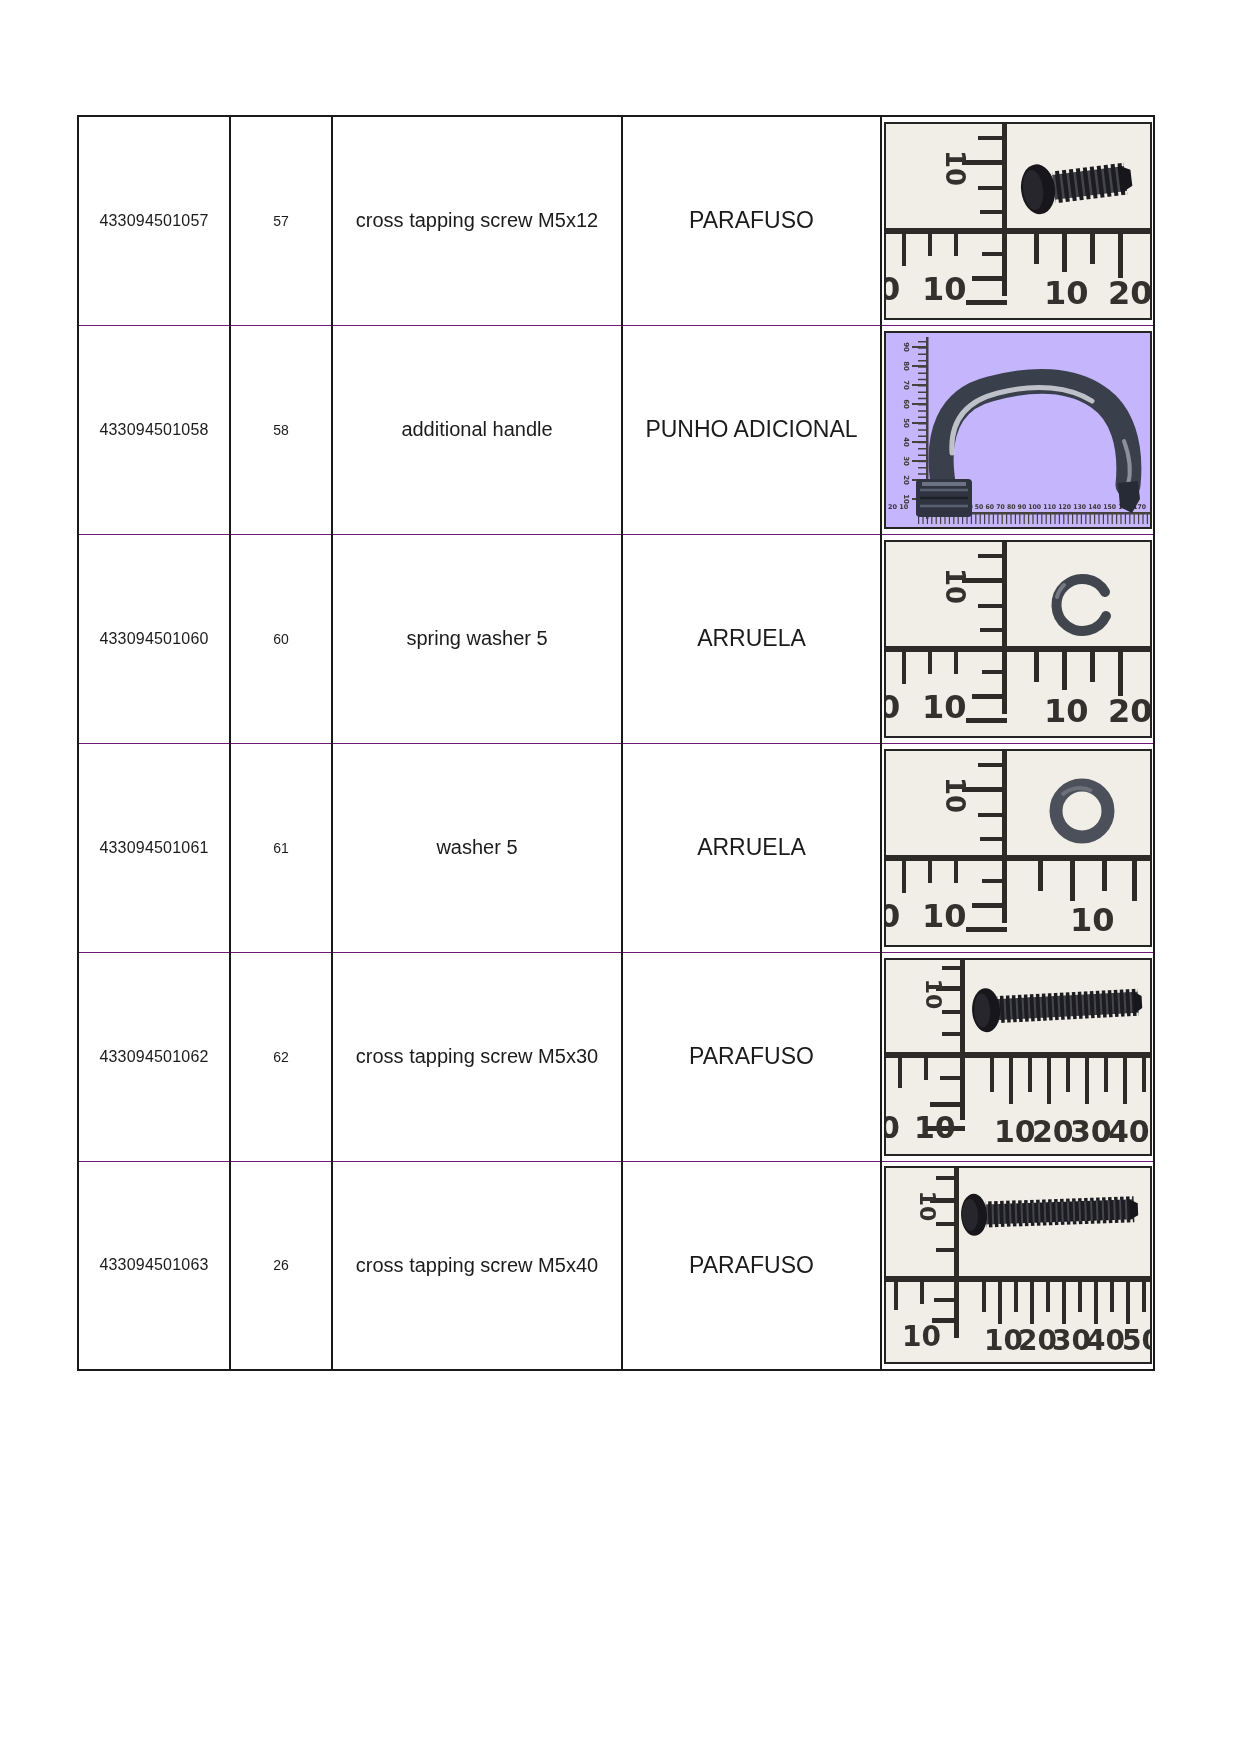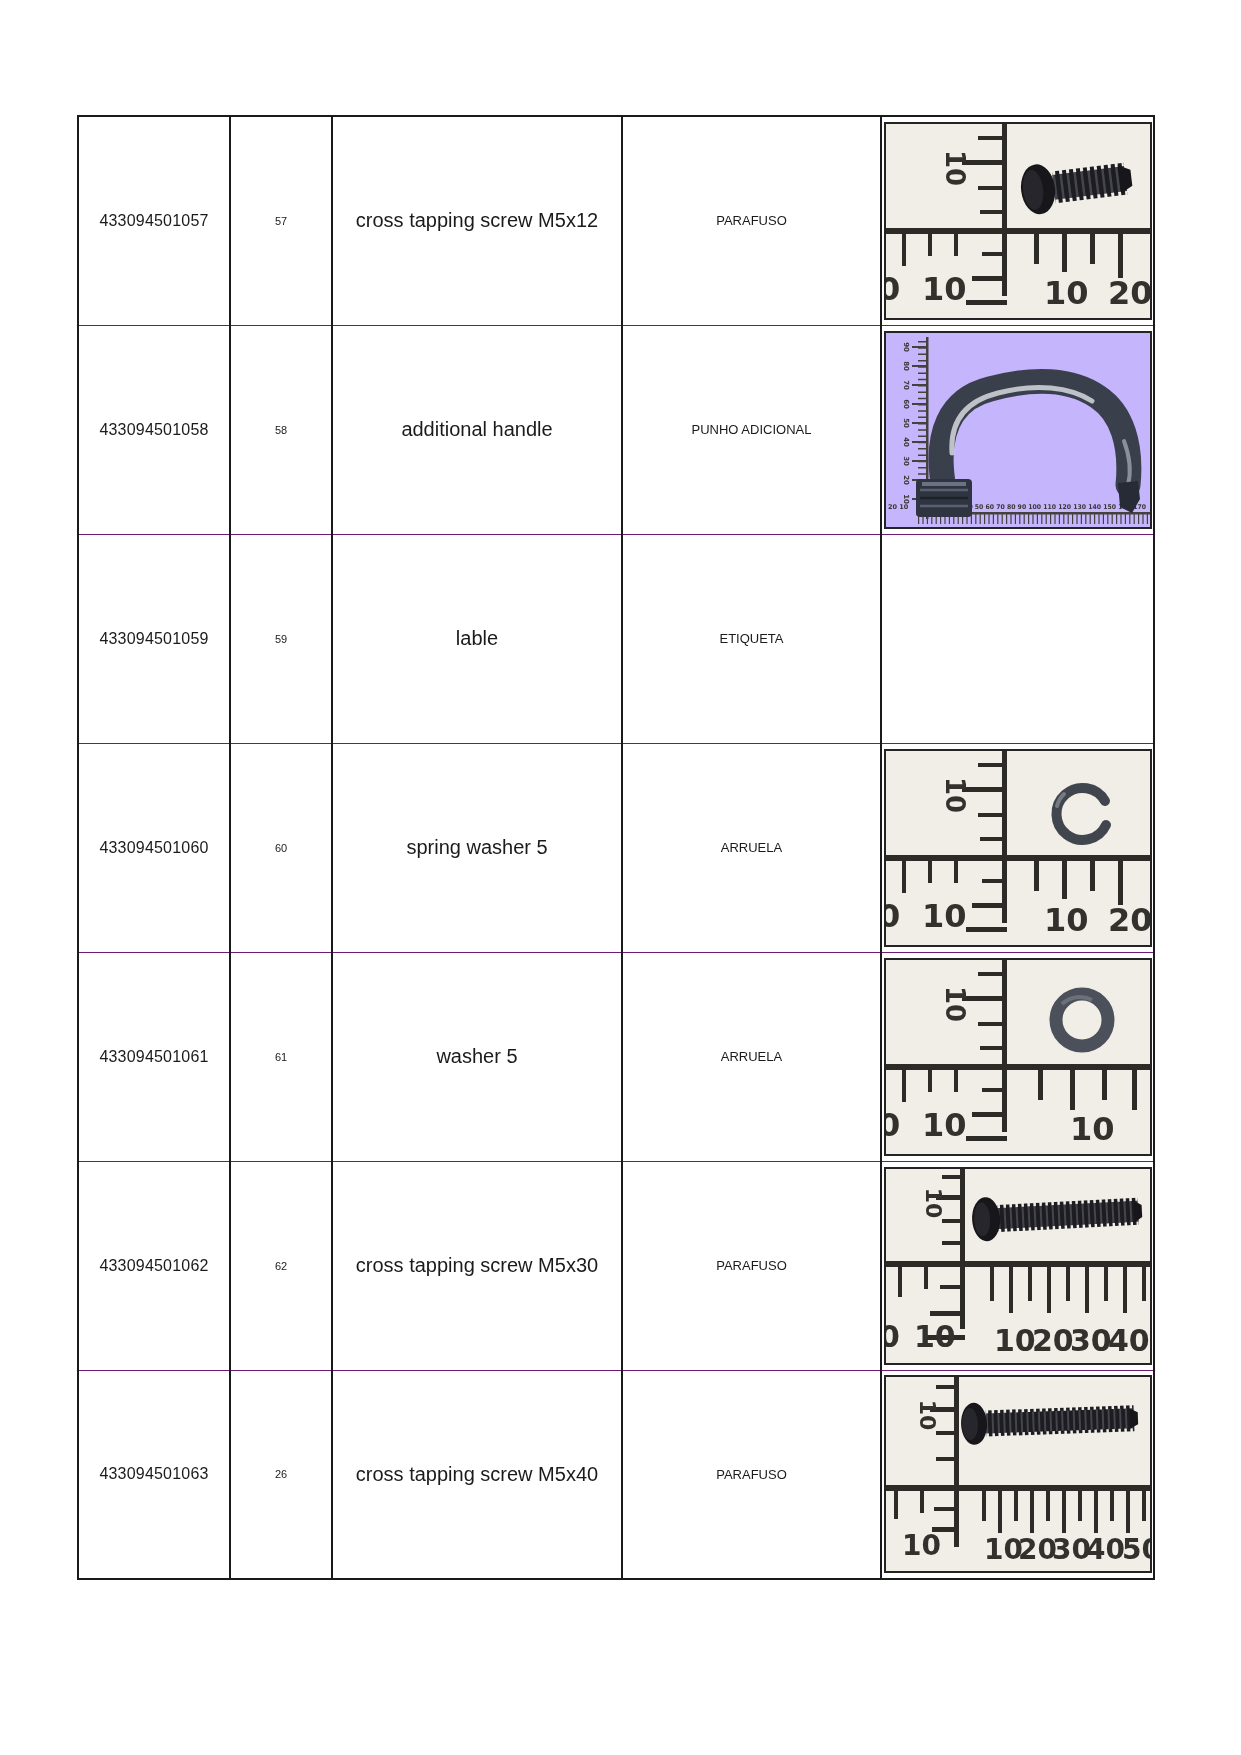--- a/index.html
+++ b/index.html
@@ -22,23 +22,23 @@
     border-left:2px solid #1a1a1a;
     border-top:1px solid #701a75;
     vertical-align:middle;
     text-align:center;
     padding:0;
     overflow:hidden;
   }
   table.parts tr{height:209px;}
   table.parts tr:first-child td{border-top:none;}
   td.c-code{font-size:16px;letter-spacing:0.2px;}
-  td.c-no{font-size:11px;}
+  td.c-no{font-size:14px;}
   td.c-en{font-size:20px;}
-  td.c-pt{font-size:13px;}
+  td.c-pt{font-size:23px;}
   .photo-frame{
     width:264px;height:194px;
     margin:0 auto;
     border:2px solid #242424;
     background:#f0eee6;
   }
   .photo-frame.handle-bg{background:#c4b5fd;}
   .photo-frame svg{display:block;width:264px;height:194px;}
   .rmark{fill:#2d2b28;}
   .rnum{fill:#33312d;font-family:"DejaVu Sans",sans-serif;font-weight:bold;}
@@ -147,27 +147,20 @@
               <line x1="34" y1="165" x2="82" y2="165" stroke="#1d2129" stroke-width="2.5"></line>
               <line x1="34" y1="173" x2="82" y2="173" stroke="#596070" stroke-width="2.5"></line>
               <rect x="36" y="149" width="44" height="4" fill="#7b8294" opacity="0.8"></rect>
               <path d="M 232,150 L 252,148 L 254,166 L 246,180 L 234,174 Z" fill="#262b36"></path>
             </g>
           </svg>
         </div>
       </td>
     </tr>
 
-    <tr class="row">
-      <td class="c-code"><span>433094501059</span></td>
-      <td class="c-no"><span>59</span></td>
-      <td class="c-en"><span>lable</span></td>
-      <td class="c-pt"><span>ETIQUETA</span></td>
-      <td></td>
-    </tr>
 
     <tr class="row">
       <td class="c-code"><span>433094501060</span></td>
       <td class="c-no"><span>60</span></td>
       <td class="c-en"><span>spring washer 5</span></td>
       <td class="c-pt"><span>ARRUELA</span></td>
       <td>
         <div class="photo-frame">
           <svg viewBox="0 0 264 194">
             <g class="rmark">

